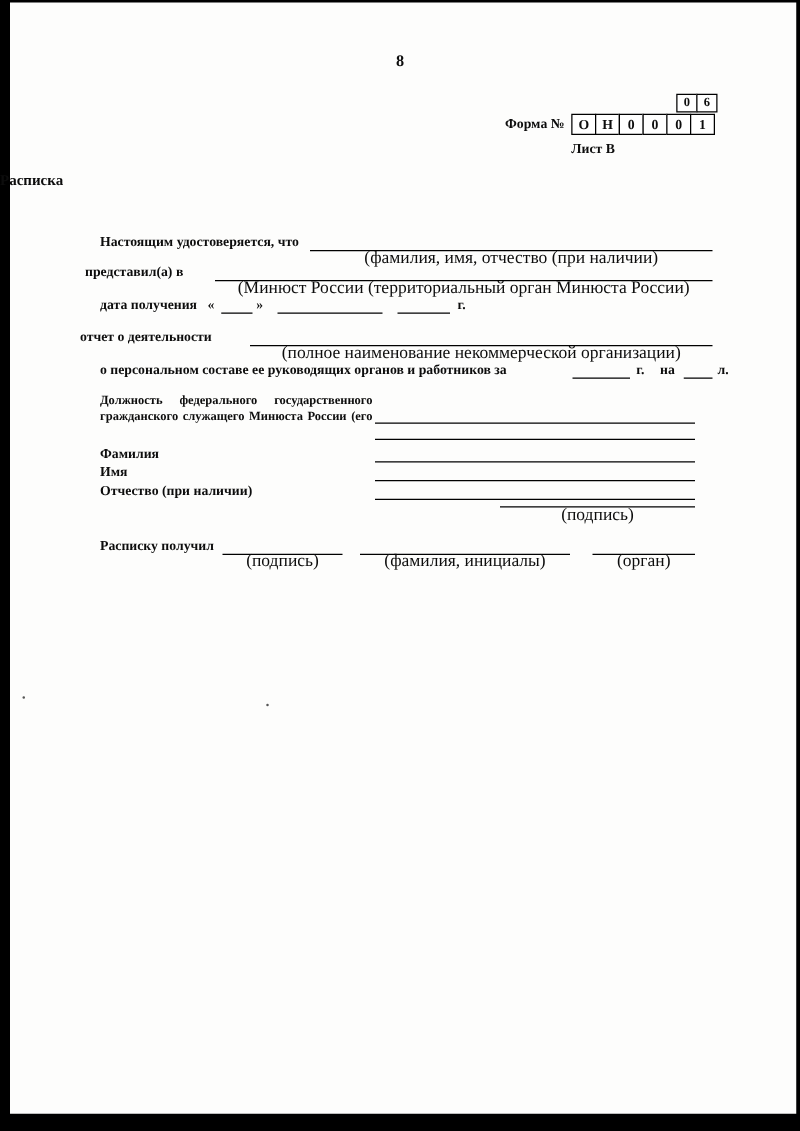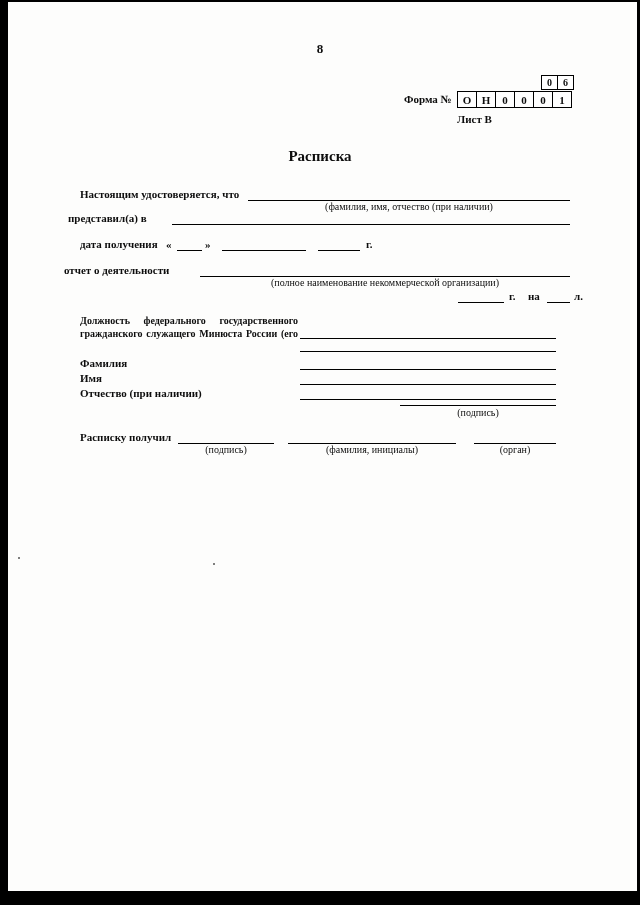--- a/index.html
+++ b/index.html
@@ -3,21 +3,21 @@
 <meta charset="utf-8">
 <style>
   html, body { margin:0; padding:0; background:#ffffff; }
   .page {
     position:relative; width:640px; height:905px; background:#fdfdfc;
     font-family:"Liberation Serif","DejaVu Serif",serif; color:#0d0d0d; overflow:hidden;
   }
   .bar { position:absolute; background:#000; }
   .abs { position:absolute; }
   .txt { font-size:11px; font-weight:bold; white-space:nowrap; line-height:13px; }
-  .cap { font-size:10px; font-weight:normal; text-align:center; white-space:nowrap; line-height:10px; }
+  .cap { font-size:14px; font-weight:normal; text-align:center; white-space:nowrap; line-height:10px; }
   .ln  { position:absolute; height:1px; background:#000; }
   .cells { display:flex; }
   .cell {
     box-sizing:border-box; width:20px; height:17px; border:1px solid #000;
     display:flex; align-items:center; justify-content:center;
     font-size:11px; font-weight:bold; background:#fff;
   }
   .cell + .cell { margin-left:-1px; }
   .cell.small { width:17px; height:15px; font-size:10px; }
   .jline { font-size:10px; font-weight:bold; line-height:13px; text-align:justify; }
@@ -46,41 +46,43 @@
     <span class="cell">О</span>
     <span class="cell">Н</span>
     <span class="cell">0</span>
     <span class="cell">0</span>
     <span class="cell">0</span>
     <span class="cell">1</span>
   </div>
 
   <div class="abs txt" style="left:457px;top:113px;width:103px;text-align:left">Лист В</div>
 
-  <div class="abs txt" style="left:0;top:150px;width:640px;text-align:center;font-size:15px">Расписка</div>
+  <div class="abs txt" style="left:0;top:138px;width:640px;text-align:left;font-size:12px">Расписка</div>
 
   <div class="abs txt" style="left:80px;top:188px">Настоящим удостоверяется, что</div>
   <div class="ln" style="left:248px;top:200px;width:322px"></div>
   <div class="abs cap" style="left:248px;top:202px;width:322px">(фамилия, имя, отчество (при наличии)</div>
 
   <div class="abs txt" style="left:68px;top:212px">представил(а) в</div>
   <div class="ln" style="left:172px;top:224px;width:398px"></div>
+  <div class="abs cap" style="left:172px;top:226px;width:398px">(Минюст России (территориальный орган Минюста России)</div>
 
   <div class="abs txt" style="left:80px;top:238px">дата получения</div>
   <div class="abs txt" style="left:166px;top:238px">«</div>
   <div class="ln" style="left:177px;top:250px;width:25px"></div>
   <div class="abs txt" style="left:205px;top:238px">»</div>
   <div class="ln" style="left:222px;top:250px;width:84px"></div>
   <div class="ln" style="left:318px;top:250px;width:42px"></div>
   <div class="abs txt" style="left:366px;top:238px">г.</div>
 
   <div class="abs txt" style="left:64px;top:264px">отчет о деятельности</div>
   <div class="ln" style="left:200px;top:276px;width:370px"></div>
   <div class="abs cap" style="left:200px;top:278px;width:370px">(полное наименование некоммерческой организации)</div>
 
+  <div class="abs txt" style="left:80px;top:290px">о персональном составе ее руководящих органов и работников за</div>
   <div class="ln" style="left:458px;top:302px;width:46px"></div>
   <div class="abs txt" style="left:509px;top:290px">г.</div>
   <div class="abs txt" style="left:528px;top:290px">на</div>
   <div class="ln" style="left:547px;top:302px;width:23px"></div>
   <div class="abs txt" style="left:574px;top:290px">л.</div>
 
   <div class="abs jline stretch" style="left:80px;top:314px;width:218px">Должность федерального государственного</div>
   <div class="abs jline stretch" style="left:80px;top:327px;width:218px">гражданского служащего Минюста России (его</div>
   <div class="ln" style="left:300px;top:338px;width:256px"></div>
   <div class="ln" style="left:300px;top:351px;width:256px"></div>

